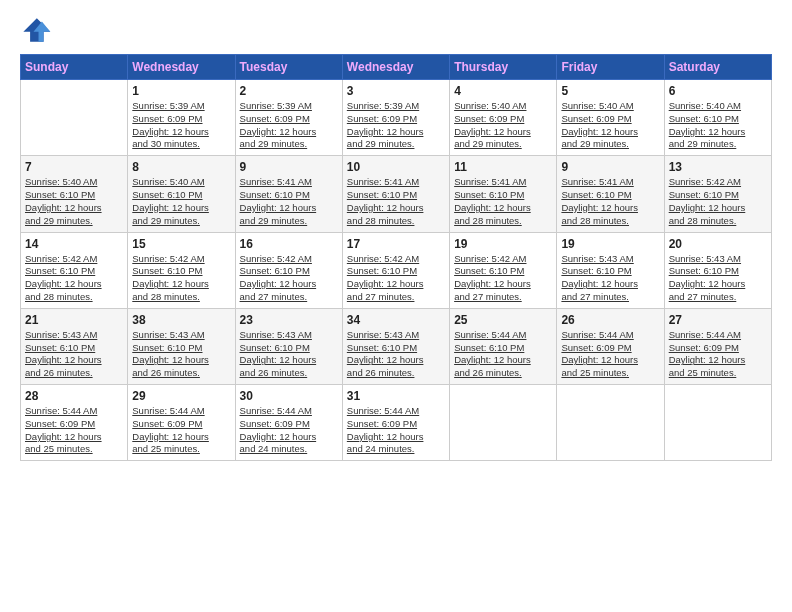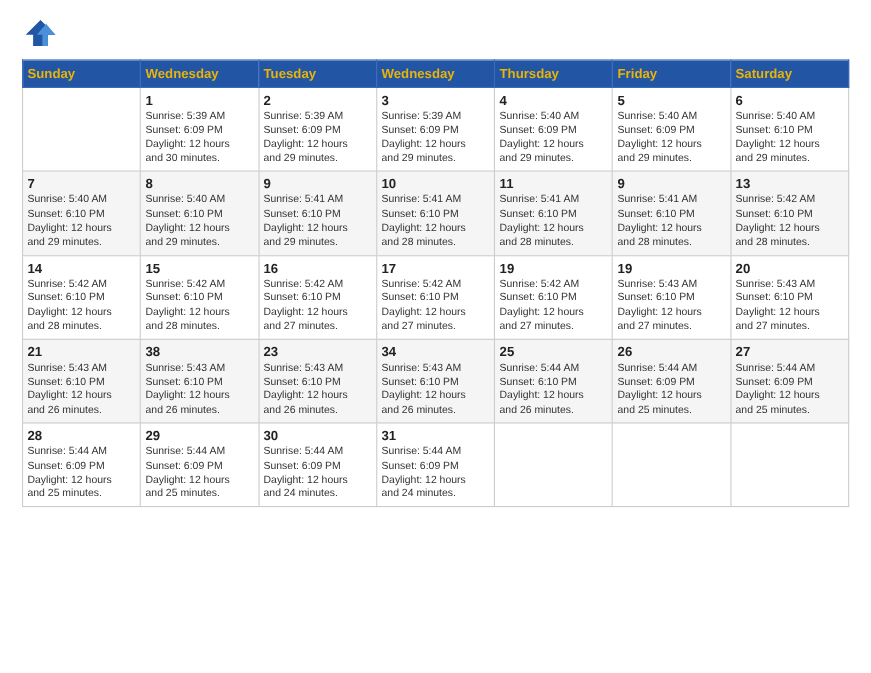--- a/index.html
+++ b/index.html
@@ -52,21 +52,21 @@
       color: #444;
       margin-top: 2px;
     }
     table {
       width: 100%;
       border-collapse: collapse;
       table-layout: fixed;
     }
     thead tr th {
       background: #2255a4;
-      color: #eab308;
+      color: #f0abfc;
       font-size: 12px;
       font-weight: bold;
       padding: 5px 4px;
       text-align: left;
       border: 1px solid #3a6abf;
     }
     tbody tr td {
       border: 1px solid #ccc;
       vertical-align: top;
       padding: 4px 4px 4px 4px;
@@ -80,20 +80,21 @@
     }
     .day-num {
       font-weight: bold;
       font-size: 12px;
       margin-bottom: 2px;
     }
     .day-detail {
       font-size: 9.5px;
       line-height: 1.35;
       color: #333;
+      text-decoration: underline;
     }
     td.empty {
       background: #fff;
     }
   </style>
 </head>
 <body>
 
 <div class="page">
   <div class="header">

